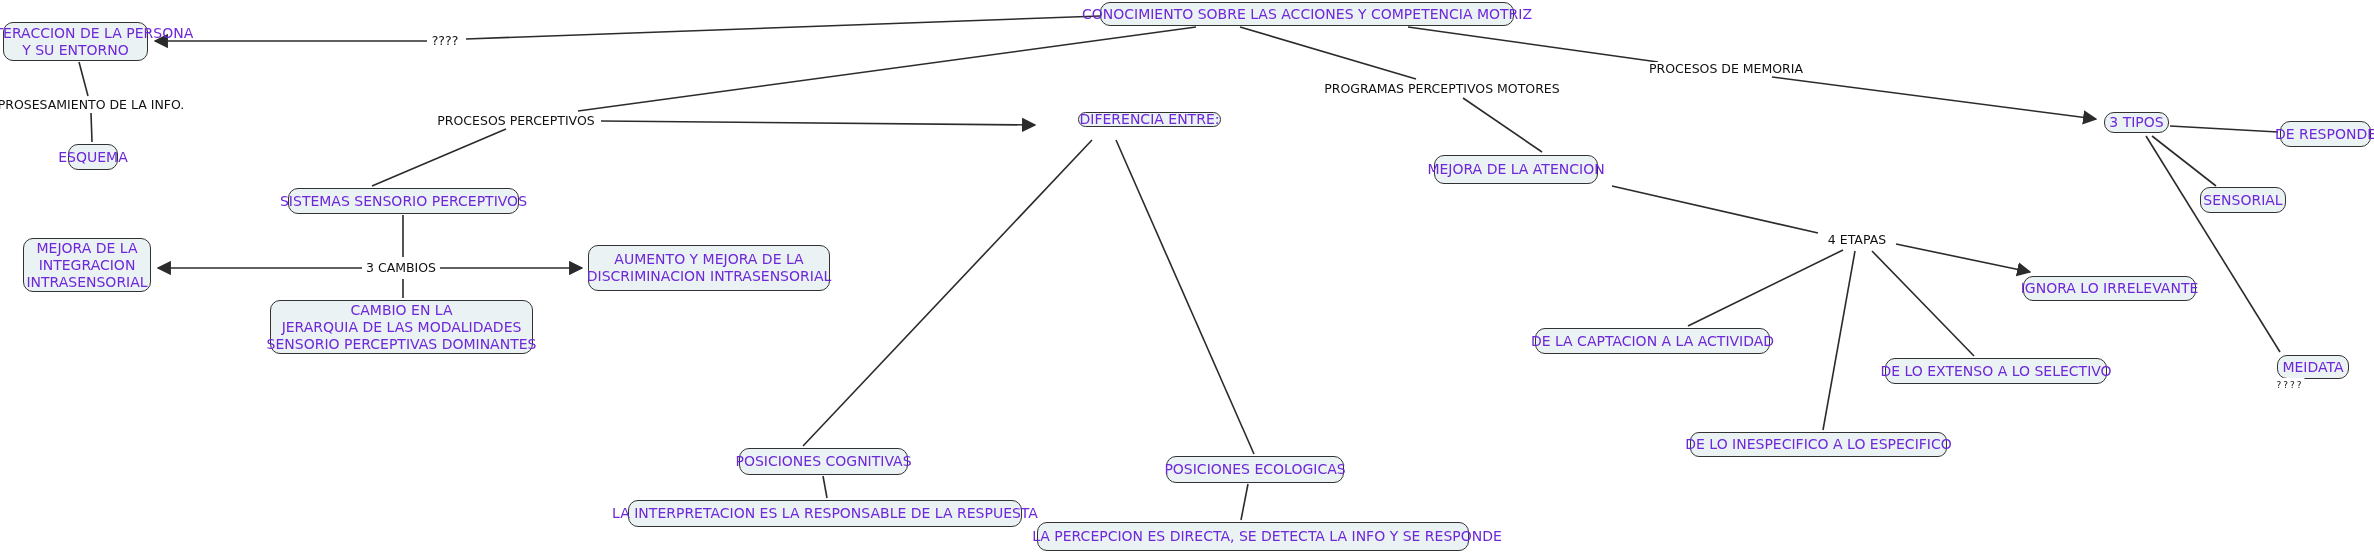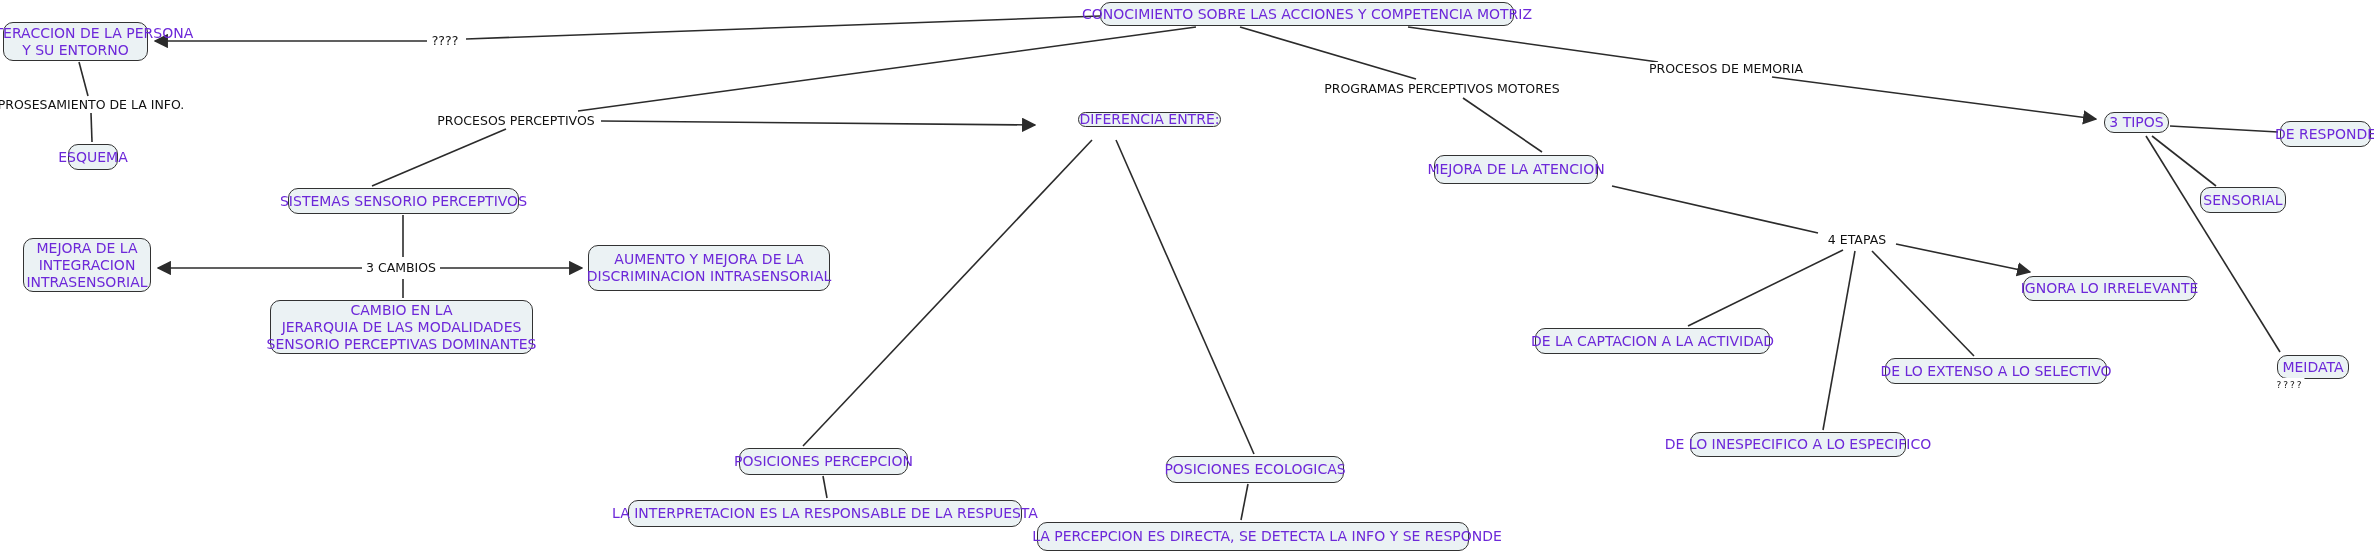--- a/index.html
+++ b/index.html
@@ -97,29 +97,29 @@
   <div class="node" style="left:288px;top:188px;width:231px;height:26px;">SISTEMAS SENSORIO PERCEPTIVOS</div>
   <div class="node" style="left:23px;top:238px;width:128px;height:54px;">MEJORA DE LA
 INTEGRACION
 INTRASENSORIAL</div>
   <div class="node" style="left:588px;top:245px;width:242px;height:46px;">AUMENTO Y MEJORA DE LA
 DISCRIMINACION INTRASENSORIAL</div>
   <div class="node" style="left:270px;top:300px;width:263px;height:54px;">CAMBIO EN LA
 JERARQUIA DE LAS MODALIDADES
 SENSORIO PERCEPTIVAS DOMINANTES</div>
   <div class="node" style="left:1078px;top:112px;width:143px;height:15px;">DIFERENCIA ENTRE:</div>
-  <div class="node" style="left:739px;top:448px;width:169px;height:27px;">POSICIONES PERCEPCION</div>
+  <div class="node" style="left:739px;top:448px;width:169px;height:27px;">POSICIONES COGNITIVAS</div>
   <div class="node" style="left:628px;top:500px;width:394px;height:27px;">LA INTERPRETACION ES LA RESPONSABLE DE LA RESPUESTA</div>
   <div class="node" style="left:1166px;top:456px;width:178px;height:27px;">POSICIONES ECOLOGICAS</div>
   <div class="node" style="left:1037px;top:522px;width:432px;height:29px;padding-left:28px;">LA PERCEPCION ES DIRECTA, SE DETECTA LA INFO Y SE RESPONDE</div>
   <div class="node" style="left:1434px;top:155px;width:164px;height:29px;">MEJORA DE LA ATENCION</div>
   <div class="node" style="left:1535px;top:328px;width:235px;height:26px;">DE LA CAPTACION A LA ACTIVIDAD</div>
   <div class="node" style="left:2023px;top:276px;width:173px;height:25px;">IGNORA LO IRRELEVANTE</div>
   <div class="node" style="left:1885px;top:358px;width:222px;height:26px;">DE LO EXTENSO A LO SELECTIVO</div>
-  <div class="node" style="left:1690px;top:432px;width:216px;height:25px;">DE LO INESPECIFICO A LO ESPECIFICO</div>
+  <div class="node" style="left:1690px;top:432px;width:257px;height:25px;border-radius:9px;">DE LO INESPECIFICO A LO ESPECIFICO</div>
   <div class="node" style="left:2104px;top:112px;width:65px;height:21px;">3 TIPOS</div>
   <div class="node" style="left:2280px;top:121px;width:91px;height:26px;">DE RESPONDE</div>
   <div class="node" style="left:2200px;top:187px;width:86px;height:26px;">SENSORIAL</div>
   <div class="node" style="left:2253px;top:355px;width:72px;height:24px;margin-left:24px;">MEIDATA</div>
 
   <div class="lbl" style="left:445px;top:41px;">????</div>
   <div class="lbl" style="left:91px;top:105px;">PROSESAMIENTO DE LA INFO.</div>
   <div class="lbl" style="left:516px;top:121px;">PROCESOS PERCEPTIVOS</div>
   <div class="lbl" style="left:1442px;top:89px;">PROGRAMAS PERCEPTIVOS MOTORES</div>
   <div class="lbl" style="left:1726px;top:69px;">PROCESOS DE MEMORIA</div>

